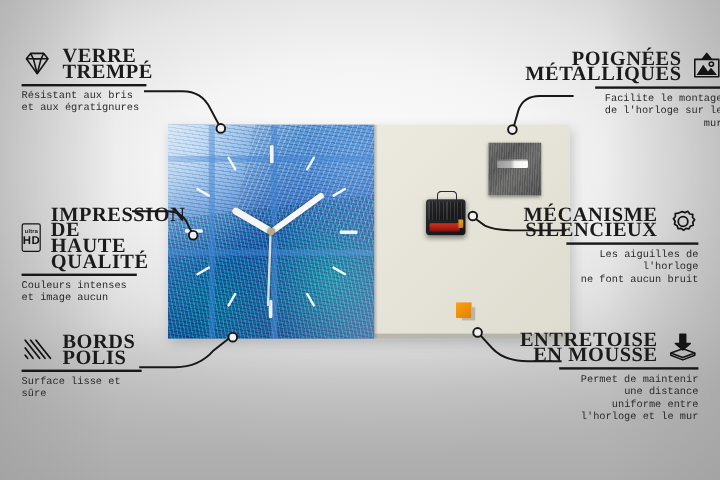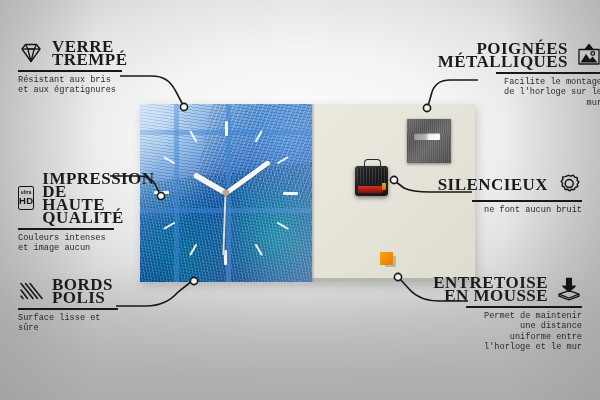--- a/index.html
+++ b/index.html
@@ -309,33 +309,35 @@
     <div class="feat-rule" style="width:106px;margin-left:auto"></div>
     <div class="feat-desc">
       <div>Facilite le montage</div>
       <div>de l'horloge sur le mur</div>
     </div>
   </div>
 
   <div class="feat feat-r" style="left:472px;top:172px;width:110px">
     <div class="feat-head">
       <div>
+        <div class="feat-title">MÉCANISME</div>
         <div class="feat-title">SILENCIEUX</div>
       </div>
       <svg class="icon" width="26" height="24" viewBox="0 0 26 24">
         <g fill="none" stroke="#141414" stroke-width="1.5" stroke-linejoin="round">
           <path d="M13,2.2 L15.6,3.1 L17.9,2.0 L19.6,4.3 L22.2,4.6 L22.0,7.3 L23.8,9.2 L22.2,11.4
                    L22.6,14.0 L20.1,14.9 L18.9,17.2 L16.3,16.8 L14.2,18.4 L12.1,16.8 L9.5,17.0
                    L8.6,14.5 L6.4,13.2 L6.9,10.6 L5.4,8.5 L7.1,6.5 L7.0,3.9 L9.6,3.6 Z" transform="translate(0,1.2) scale(0.96)"></path>
           <circle cx="13.2" cy="11.6" r="4.0"></circle>
         </g>
       </svg>
     </div>
     <div class="feat-rule" style="width:110px;margin-left:auto"></div>
     <div class="feat-desc">
+      <div>Les aiguilles de l'horloge</div>
       <div>ne font aucun bruit</div>
     </div>
   </div>
 
   <div class="feat feat-r" style="left:466px;top:276px;width:116px">
     <div class="feat-head">
       <div>
         <div class="feat-title">ENTRETOISE</div>
         <div class="feat-title">EN MOUSSE</div>
       </div>

